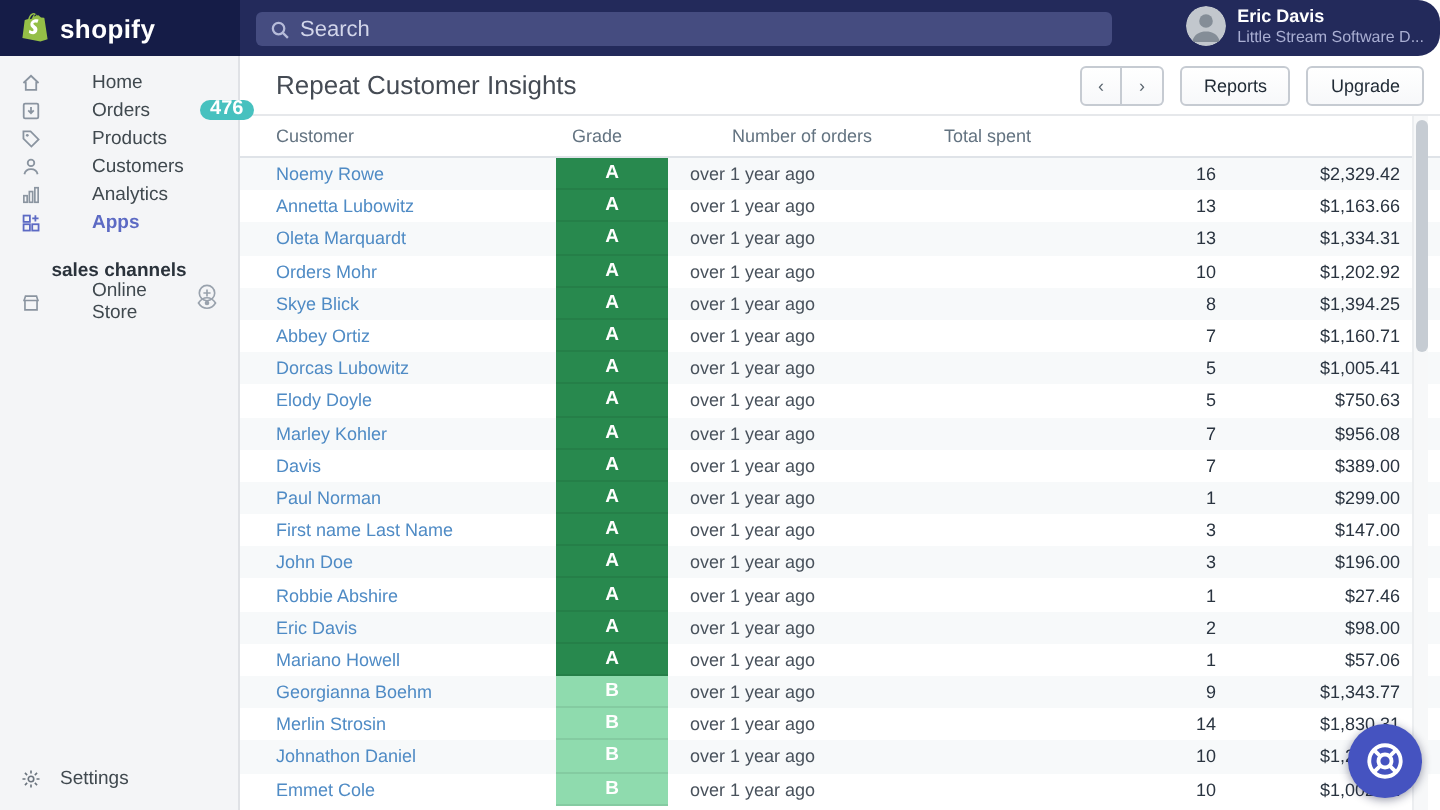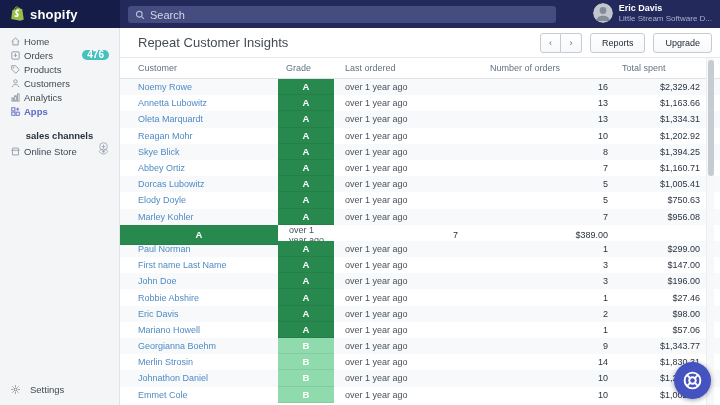--- a/index.html
+++ b/index.html
@@ -1,32 +1,32 @@
 <!DOCTYPE html>
 <html><head>
 <meta charset="utf-8">
 <style>
   * { margin:0; padding:0; box-sizing:border-box; }
   html,body { width:720px; height:405px; overflow:hidden; font-family:"Liberation Sans", sans-serif; background:#fff; }
 
   
-  .topbar { position:absolute; left:0; top:0; width:720px; height:28px; background:#232a5b; z-index:30; display:flex; align-items:center; }
+  .topbar { position:absolute; left:0; top:0; width:720px; height:28px; background:#232a5b; z-index:30; display:flex; align-items:center;border-radius:11px; }
   .topbar-left { width:120px; height:28px; background:#151c47; display:flex; align-items:center; padding-left:10px; gap:5px; flex:none; }
   .brand-word { color:#fff; font-weight:bold; font-size:13px; letter-spacing:.2px; }
   .search { position:absolute; left:128px; top:6px; width:428px; height:17px; background:#454c80; border-radius:3px; display:flex; align-items:center; padding-left:7px; gap:5px; }
   .search-txt { color:#d3d6ea; font-size:11px; }
   .user { position:absolute; right:8px; top:3px; display:flex; align-items:center; gap:6px; }
   .user-name { color:#fff; font-size:9px; font-weight:bold; line-height:11px; }
   .user-co { color:#a9aed2; font-size:8px; line-height:9px; }
   .avatar { width:20px; height:20px; border-radius:50%; overflow:hidden; flex:none; }
 
   
   .sidebar { position:absolute; left:0; top:28px; width:120px; height:377px; background:#f4f5f7; border-right:1px solid #e0e2e6; z-index:20; }
   .nav { padding-top:6px; }
-  .nav-item { height:14px; display:flex; align-items:center; padding:0 10px; gap:3px; cursor:pointer; }
+  .nav-item { height:14px; display:flex; align-items:center; padding:0 10px; gap:25px; cursor:pointer; }
   .nav-item .lbl { font-size:9.5px; color:#40494f; }
   .nav-item.active .lbl { color:#5c6ac4; font-weight:bold; }
   .nav-item svg { flex:none; }
   .badge { margin-left:auto; background:#47c1bf; color:#fff; font-size:10px; font-weight:bold; border-radius:8px; padding:1px 5px; line-height:8px; }
   .channels-head { margin-top:12px; height:14px; display:flex; align-items:center; padding:0 10px;flex-direction:column; }
   .channels-head .lbl { font-size:9.5px; font-weight:bold; color:#2a323b; }
   .head-action { margin-left:auto; display:flex; }
   .settings { position:absolute; left:0; bottom:9px; width:100%; height:14px; display:flex; align-items:center; padding:0 10px; gap:9px; cursor:pointer; }
   .settings .lbl { font-size:9.5px; color:#40494f; }
 
@@ -211,21 +211,20 @@
         <button class="btn">›</button>
       </div>
       <button class="btn">Reports</button>
       <button class="btn">Upgrade</button>
     </div>
   </div>
 
   <div class="thead">
     <div class="th c1">Customer</div>
     <div class="th c2">Grade</div>
-    <div class="th c3">Last ordered</div>
     <div class="th c4">Number of orders</div>
     <div class="th c5">Total spent</div>
   </div>
 
   <div class="tbody" id="rows">
       <div class="trow odd">
         <div class="td c1">
           <a>Noemy Rowe</a>
         </div>
         <div class="td c2" style="background: rgb(40, 137, 78);">A</div>
@@ -246,21 +245,21 @@
         <div class="td c1">
           <a>Oleta Marquardt</a>
         </div>
         <div class="td c2" style="background: rgb(40, 137, 78);">A</div>
         <div class="td c3">over 1 year ago</div>
         <div class="td c4">13</div>
         <div class="td c5">$1,334.31</div>
       </div>
       <div class="trow even">
         <div class="td c1">
-          <a>Reagan Mohr</a>
+          <a>Orders Mohr</a>
         </div>
         <div class="td c2" style="background: rgb(40, 137, 78);">A</div>
         <div class="td c3">over 1 year ago</div>
         <div class="td c4">10</div>
         <div class="td c5">$1,202.92</div>
       </div>
       <div class="trow odd">
         <div class="td c1">
           <a>Skye Blick</a>
         </div>
@@ -299,20 +298,23 @@
       <div class="trow odd">
         <div class="td c1">
           <a>Marley Kohler</a>
         </div>
         <div class="td c2" style="background: rgb(40, 137, 78);">A</div>
         <div class="td c3">over 1 year ago</div>
         <div class="td c4">7</div>
         <div class="td c5">$956.08</div>
       </div>
       <div class="trow even">
+        <div class="td c1">
+          <a>Davis</a>
+        </div>
         <div class="td c2" style="background: rgb(40, 137, 78);">A</div>
         <div class="td c3">over 1 year ago</div>
         <div class="td c4">7</div>
         <div class="td c5">$389.00</div>
       </div>
       <div class="trow odd">
         <div class="td c1">
           <a>Paul Norman</a>
         </div>
         <div class="td c2" style="background: rgb(40, 137, 78);">A</div>

